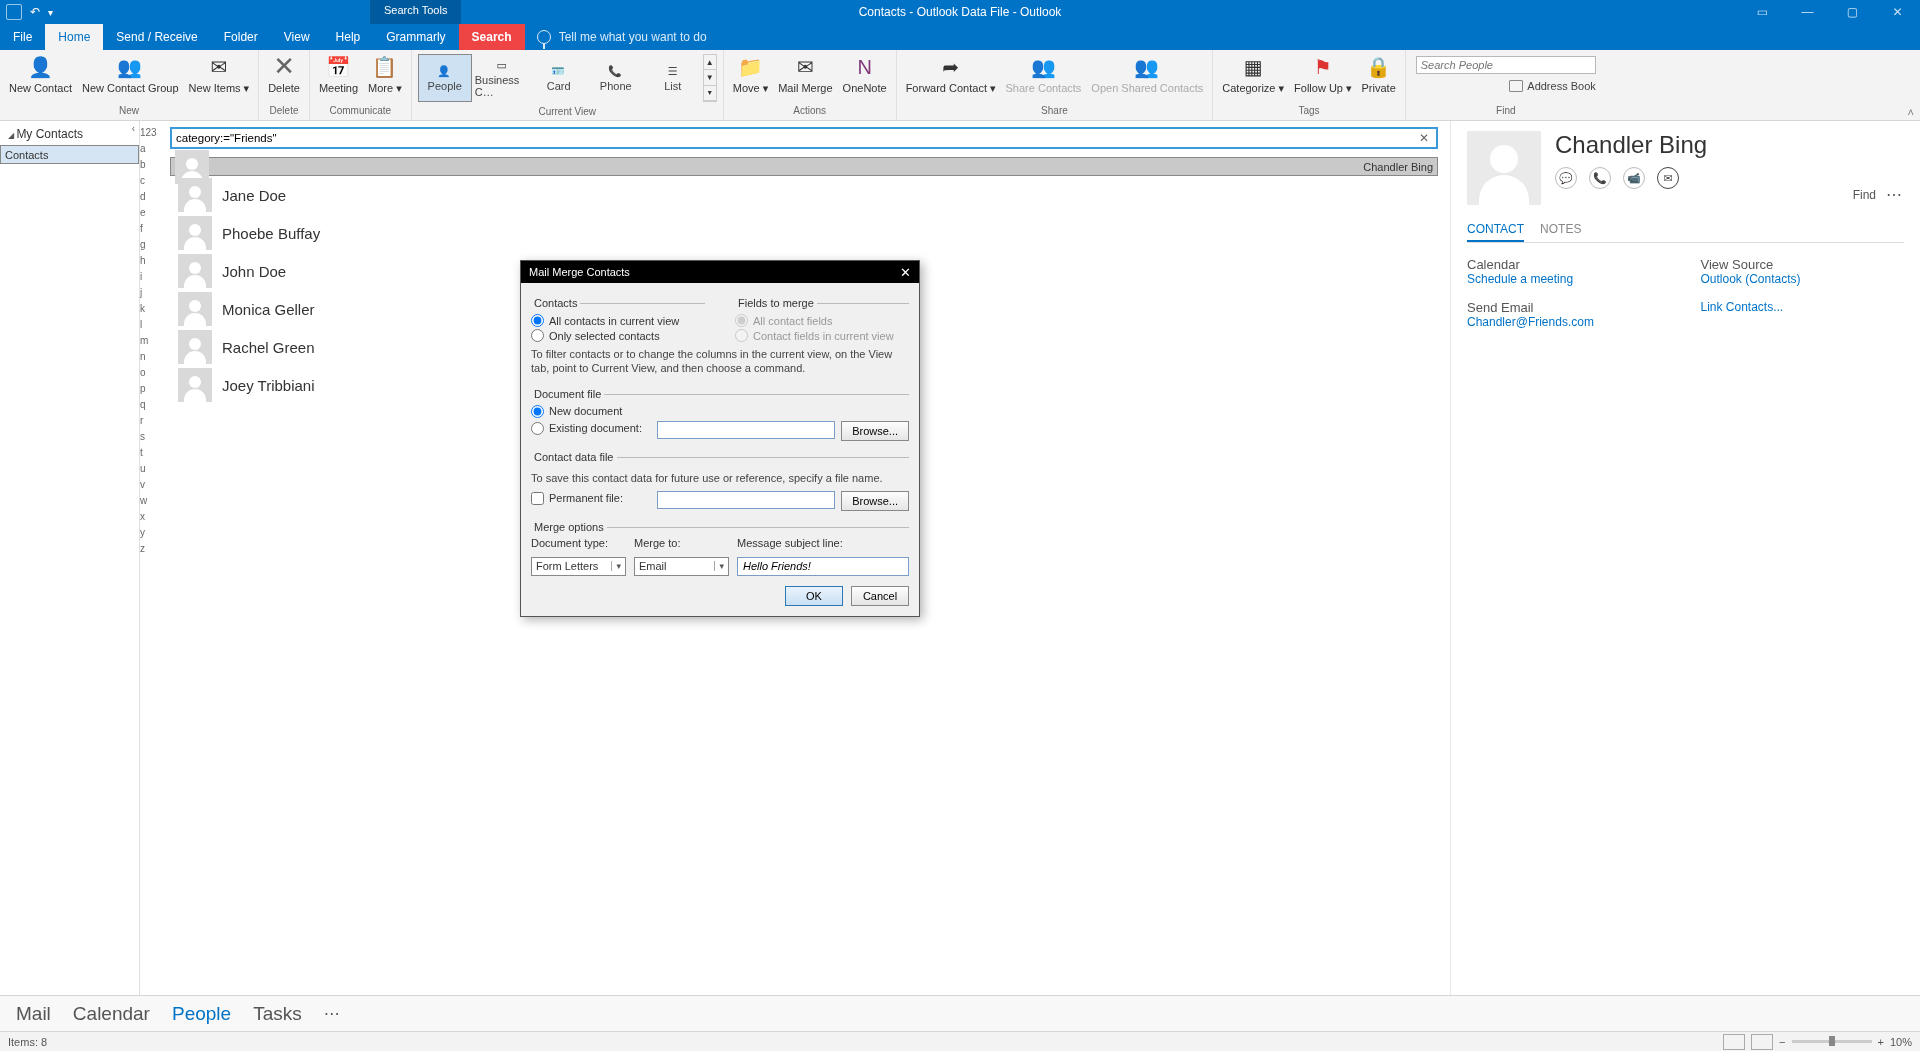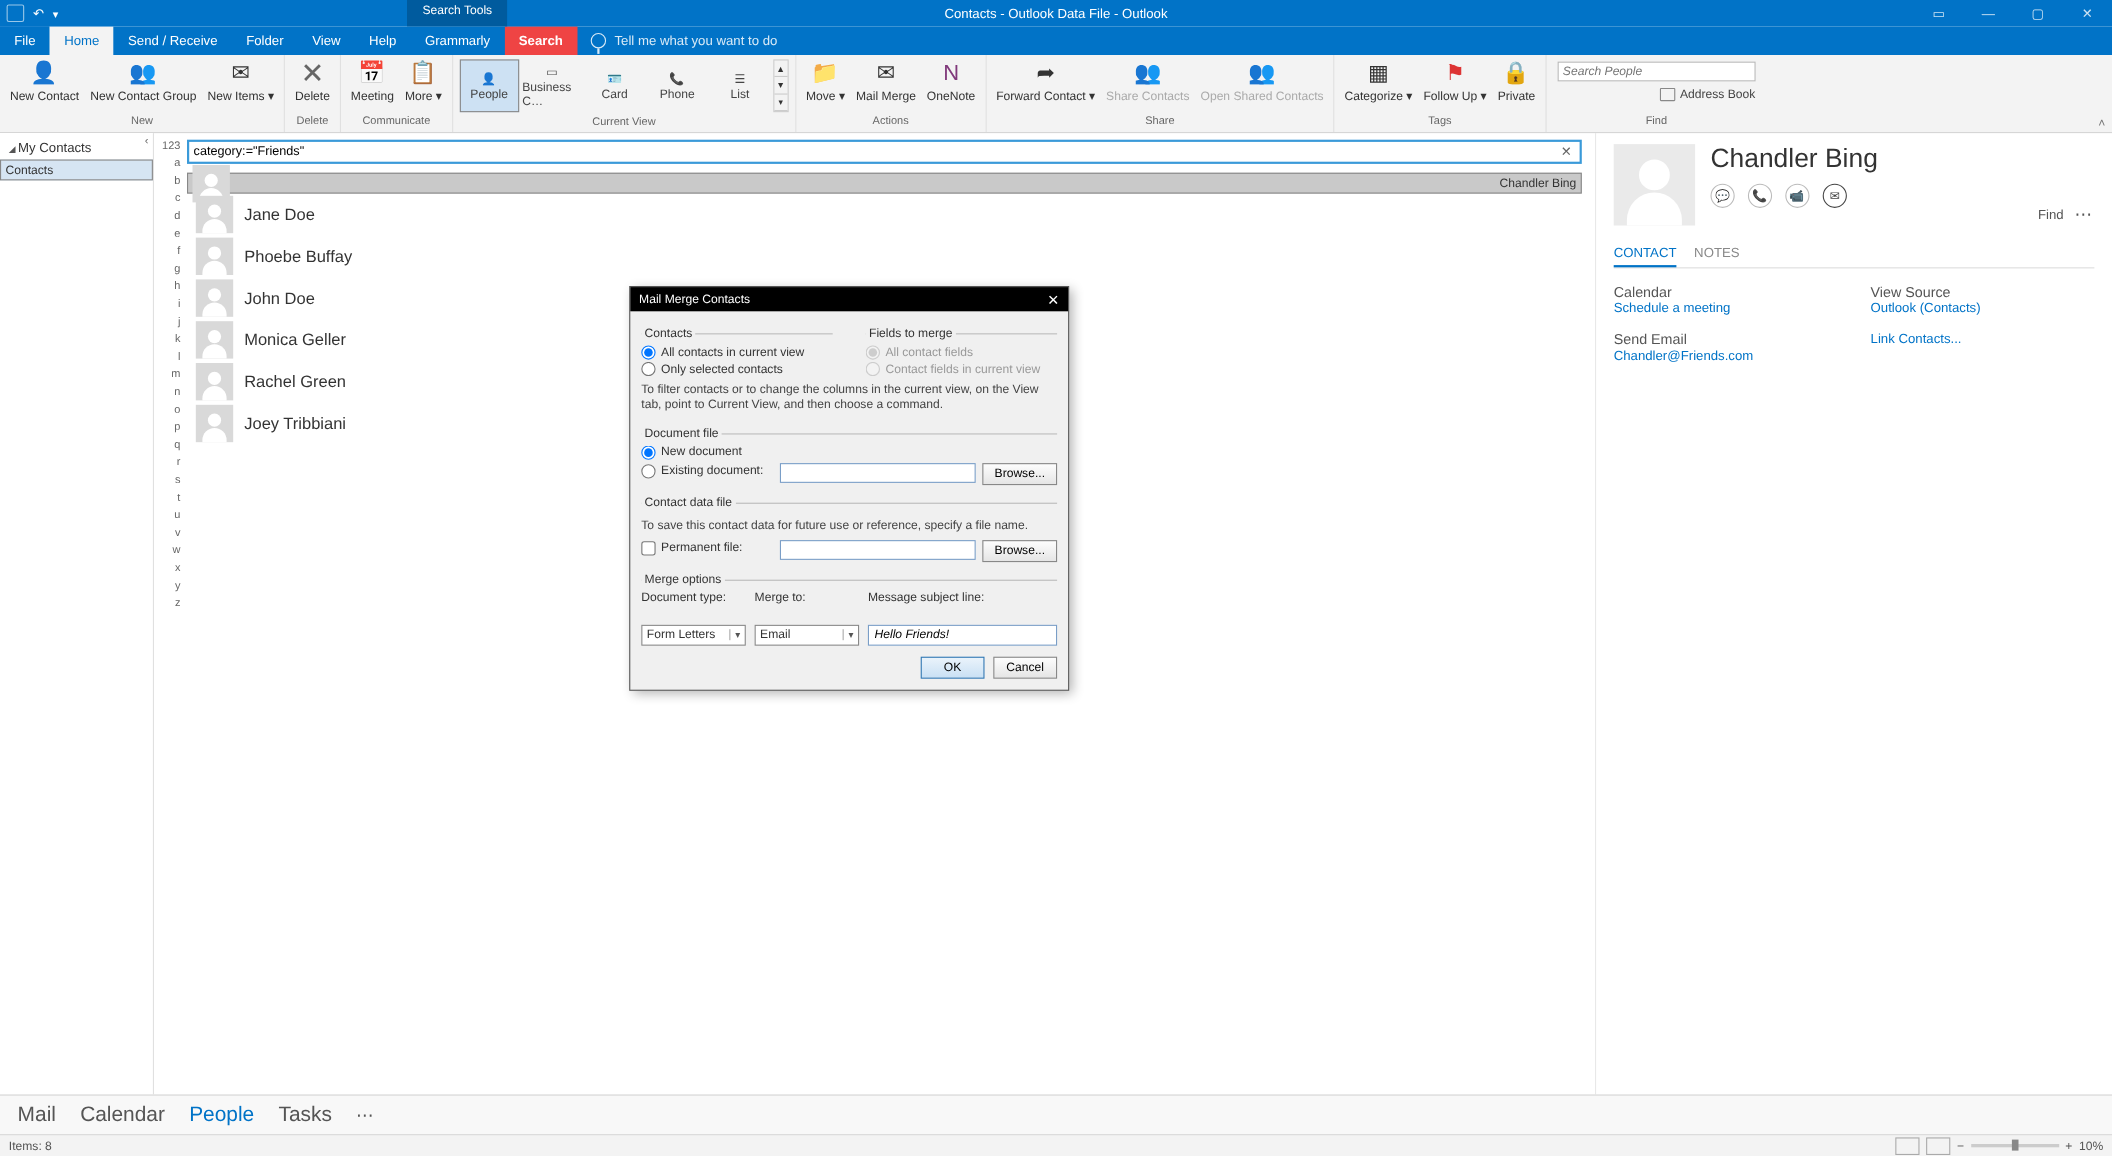--- a/index.html
+++ b/index.html
@@ -47,21 +47,21 @@
 
 
 .mainlayout { display: flex; height: calc(100% - 24px - 26px - 71px - 36px - 20px); }
 .navpane { width: 140px; border-right: 1px solid #e0e0e0; background: #fff; position: relative; }
 .navpane .collapse-nav { position: absolute; top: 2px; right: 4px; color: #666; font-size: 10px; }
 .navhead { padding: 6px 8px 4px; font-size: 12px; color: #333; }
 .navhead::before { content: "◢ "; font-size: 8px; color: #555; }
 .navitem { padding: 3px 16px; font-size: 11.5px; }
 .navitem.sel { background: #d6e5f3; }
 
-.alphabar { width: 24px; display: flex; flex-direction: column; align-items: flex-end; padding-top: 6px; gap: 0; font-size: 10px; color: #666; }
+.alphabar { width: 24px; display: flex; flex-direction: column; align-items: flex-start; padding-top: 6px; gap: 0; font-size: 10px; color: #666; }
 .alphabar div { height: 16px; cursor: default; }
 
 .contactlist { flex: 1; min-width: 0; padding: 6px 12px 6px 6px; display: flex; flex-direction: column; gap: 2px; }
 .searchline { display: flex; border: 2px solid #3a9ad9; background: #fff; height: 22px; align-items: center; padding: 0 4px; margin: 0 0 6px 0; }
 .searchline input { flex: 1; border: none; outline: none; font-size: 11.5px; }
 .searchline .clr { width: 16px; text-align: center; color: #666; cursor: default; }
 .crow { height: 38px; display: flex; align-items: center; gap: 10px; padding: 0 8px; font-size: 15px; color: #333; }
 .crow.sel { background: #c9c9c9; }
 .avatar { width: 34px; height: 34px; background: #d9d9d9; display: flex; align-items: flex-end; justify-content: center; overflow: hidden; }
 .avatar .person { width: 28px; height: 28px; }
@@ -94,39 +94,39 @@
 .people-switch { position: absolute; left: 154px; bottom: 40px; width: 20px; height: 14px; border: 1px solid #888; display: flex; align-items: center; justify-content: center; font-size: 9px; background:#fff; }
 
 
 .statusbar { height: 20px; background: #f3f3f3; border-top: 1px solid #d6d6d6; display: flex; align-items: center; padding: 0 8px; font-size: 11px; color: #555; }
 .statusbar .right { margin-left: auto; display: flex; align-items: center; gap: 6px; }
 .viewbtn { width: 22px; height: 16px; border: 1px solid #aaa; }
 .zslider { width: 80px; height: 3px; background: #ccc; position: relative; }
 .zslider::after { content: ""; position: absolute; width: 6px; height: 10px; background: #888; left: 37px; top: -4px; }
 
 
-.modal { position: absolute; left: 572px; top: 260px; width: 400px; background: #f0f0f0; border: 1px solid #555; box-shadow: 3px 3px 10px rgba(0,0,0,.3); font-size: 11px; }
+.modal { position: absolute; left: 520px; top: 260px; width: 400px; background: #f0f0f0; border: 1px solid #555; box-shadow: 3px 3px 10px rgba(0,0,0,.3); font-size: 11px; }
 .modal .mtitle { background: #000; color: #fff; height: 22px; display: flex; align-items: center; padding: 0 8px; justify-content: space-between; }
 .modal .mtitle .x { cursor: default; font-size: 13px; }
 .modal .mbody { padding: 6px 10px 10px; }
 .fs { position: relative; padding: 8px 0 4px; }
 .fs .leg { position: relative; background: #f0f0f0; padding: 0 3px; color: #333; font-size: 11px; }
 .fs .line { border-top: 1px solid #bbb; position: absolute; top: 14px; left: 0; right: 0; z-index: 0; }
 .fs .leg, .fs .content { position: relative; z-index: 1; }
 .fsrow { display: flex; gap: 30px; }
 .fscol { flex: 1; }
 .radio, .chk { display: flex; align-items: center; gap: 5px; padding: 1px 0; }
 .radio input, .chk input { margin: 0; }
 .hint { color: #444; padding: 4px 0; line-height: 1.3; }
 .inrow { display: flex; align-items: flex-start; gap: 6px; padding: 2px 0; }
 .tin { flex: 1; height: 18px; border: 1px solid #7a9ec7; background: #fff; padding: 0 5px; font-size: 11px; font-style: italic; }
 .btn { height: 20px; border: 1px solid #888; background: linear-gradient(#fdfdfd,#e5e5e5); padding: 0 10px; font-size: 11px; cursor: default; }
 .btn.primary { border: 1px solid #2e77b5; background: linear-gradient(#eaf3fb,#c9e0f4); }
 .mopts { display: flex; gap: 8px; }
-.mopts .col { flex: 1; display: flex; flex-direction: column; gap: 19px; }
+.mopts .col { flex: 1; display: flex; flex-direction: column; gap: 8px; }
 .sel { height: 19px; border: 1px solid #888; background: #fff; display: flex; align-items: center; justify-content: space-between; padding: 0 4px; font-size: 11px; }
 .sel .arr { font-size: 9px; color: #555; border-left:1px solid #aaa; padding-left:4px; }
 .dlg-actions { display: flex; justify-content: flex-end; gap: 8px; padding-top: 10px; }
 .dlg-actions .btn { width: 58px; }
 </style>
 </head>
 <body>
 
 <div class="titlebar">
   <div class="qa">

